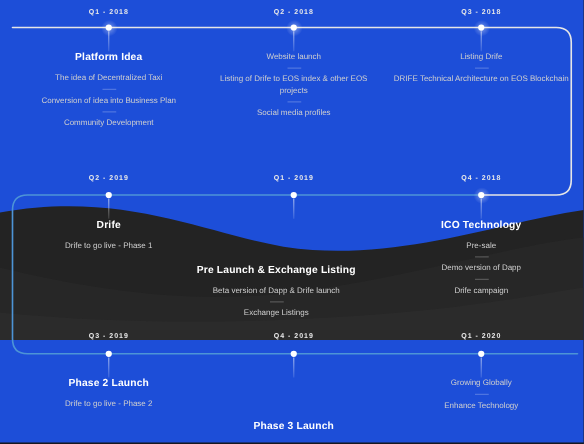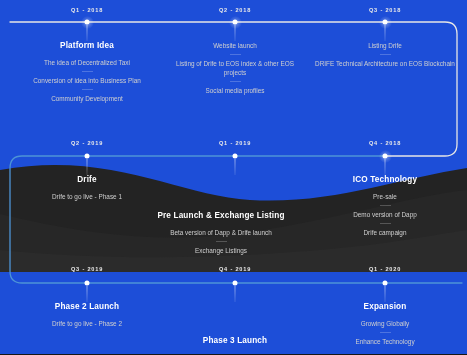--- a/index.html
+++ b/index.html
@@ -236,21 +236,20 @@
     </div>
 
     <div class="card" style="left:235px; top:44px;margin-top:34px;">
       <div class="card-title">Phase 3 Launch</div>
       <div class="bullets">
         <div class="bullet">Drife to go live Phase 3</div>
       </div>
     </div>
 
     <div class="card" style="left:385px; top:44px;">
-      <div class="card-title">Expansion</div>
       <div class="bullets">
         <div class="bullet">Growing Globally</div>
         <div class="sep"></div>
         <div class="bullet">Enhance Technology</div>
       </div>
     </div>
   </div>
 
 </div>
 

